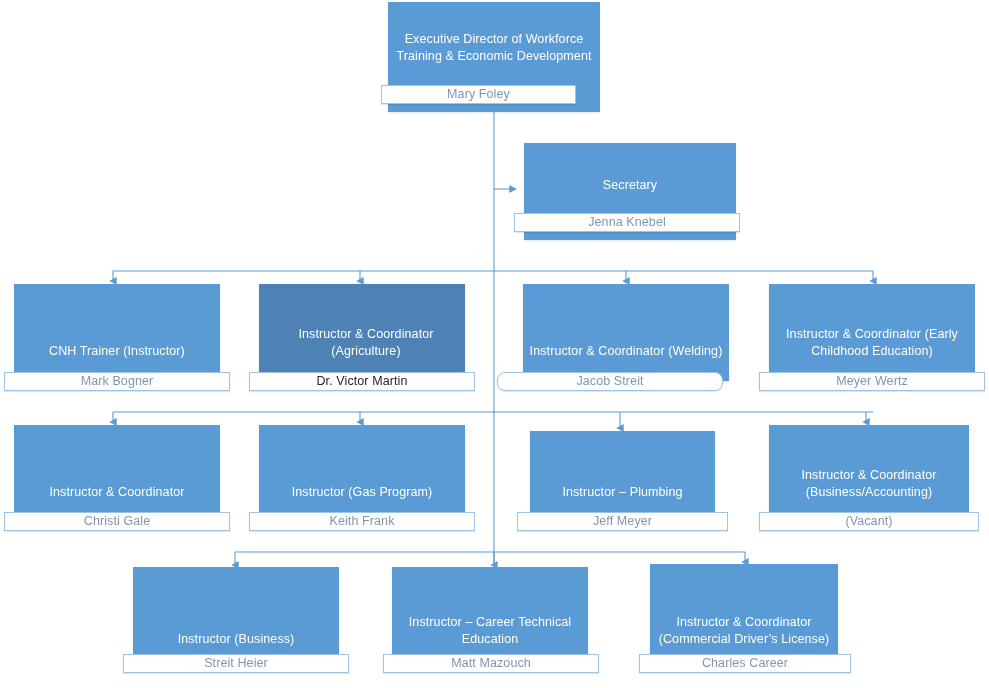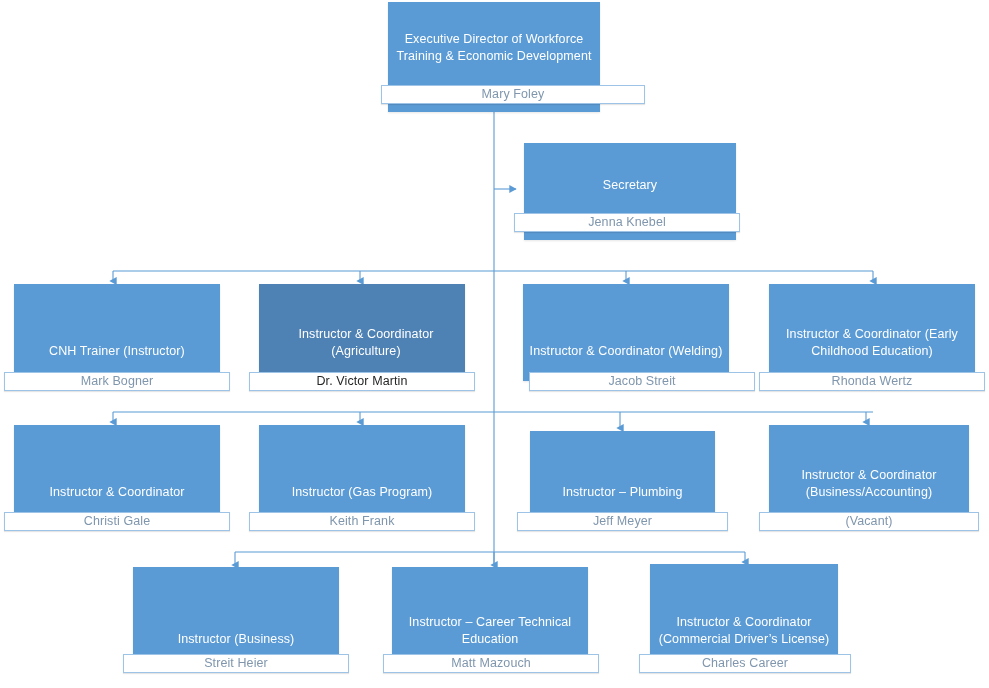--- a/index.html
+++ b/index.html
@@ -119,21 +119,21 @@
       <path d="M494,552 L494,565" marker-end="url(#arrow)"></path>
       <path d="M745,552 L745,562" marker-end="url(#arrow)"></path>
     </g>
   </svg>
 
   <div class="node" style="left:388px; top:2px; width:212px; height:110px;">
     <div class="node-body" style="justify-content:center; padding-bottom:18px;">
       <div class="node-title">Executive Director of Workforce Training &amp; Economic Development</div>
     </div>
   </div>
-  <div class="name-plate" style="left:381px; top:85px; width:264px;">
+  <div class="name-plate" style="left:381px; top:85px; width:195px;">
     <span>Mary Foley</span>
   </div>
 
   <div class="node" style="left:524px; top:143px; width:212px; height:97px;">
     <div class="node-body" style="padding-bottom:13px;justify-content:center;">
       <div class="node-title">Secretary</div>
     </div>
   </div>
   <div class="name-plate" style="left:514px; top:213px; width:226px;">
     <span>Jenna Knebel</span>
@@ -155,31 +155,31 @@
   </div>
   <div class="name-plate dark-name" style="left:249px; top:372px; width:226px;">
     <span>Dr. Victor Martin</span>
   </div>
 
   <div class="node" style="left:523px; top:284px; width:206px; height:97px;">
     <div class="node-body" style="padding-bottom:21px;">
       <div class="node-title">Instructor &amp; Coordinator (Welding)</div>
     </div>
   </div>
-  <div class="name-plate" style="left:529px; top:372px; width:226px;">
+  <div class="name-plate" style="left:497px; top:372px; width:226px;border-radius:8px;">
     <span>Jacob Streit</span>
   </div>
 
   <div class="node" style="left:769px; top:284px; width:206px; height:97px;">
     <div class="node-body" style="padding-bottom:21px;">
       <div class="node-title">Instructor &amp; Coordinator (Early Childhood Education)</div>
     </div>
   </div>
   <div class="name-plate" style="left:759px; top:372px; width:226px;">
-    <span>Rhonda Wertz</span>
+    <span>Meyer Wertz</span>
   </div>
 
   <div class="node" style="left:14px; top:425px; width:206px; height:97px;">
     <div class="node-body" style="padding-bottom:21px;">
       <div class="node-title">Instructor &amp; Coordinator</div>
     </div>
   </div>
   <div class="name-plate" style="left:4px; top:512px; width:226px;">
     <span>Christi Gale</span>
   </div>

